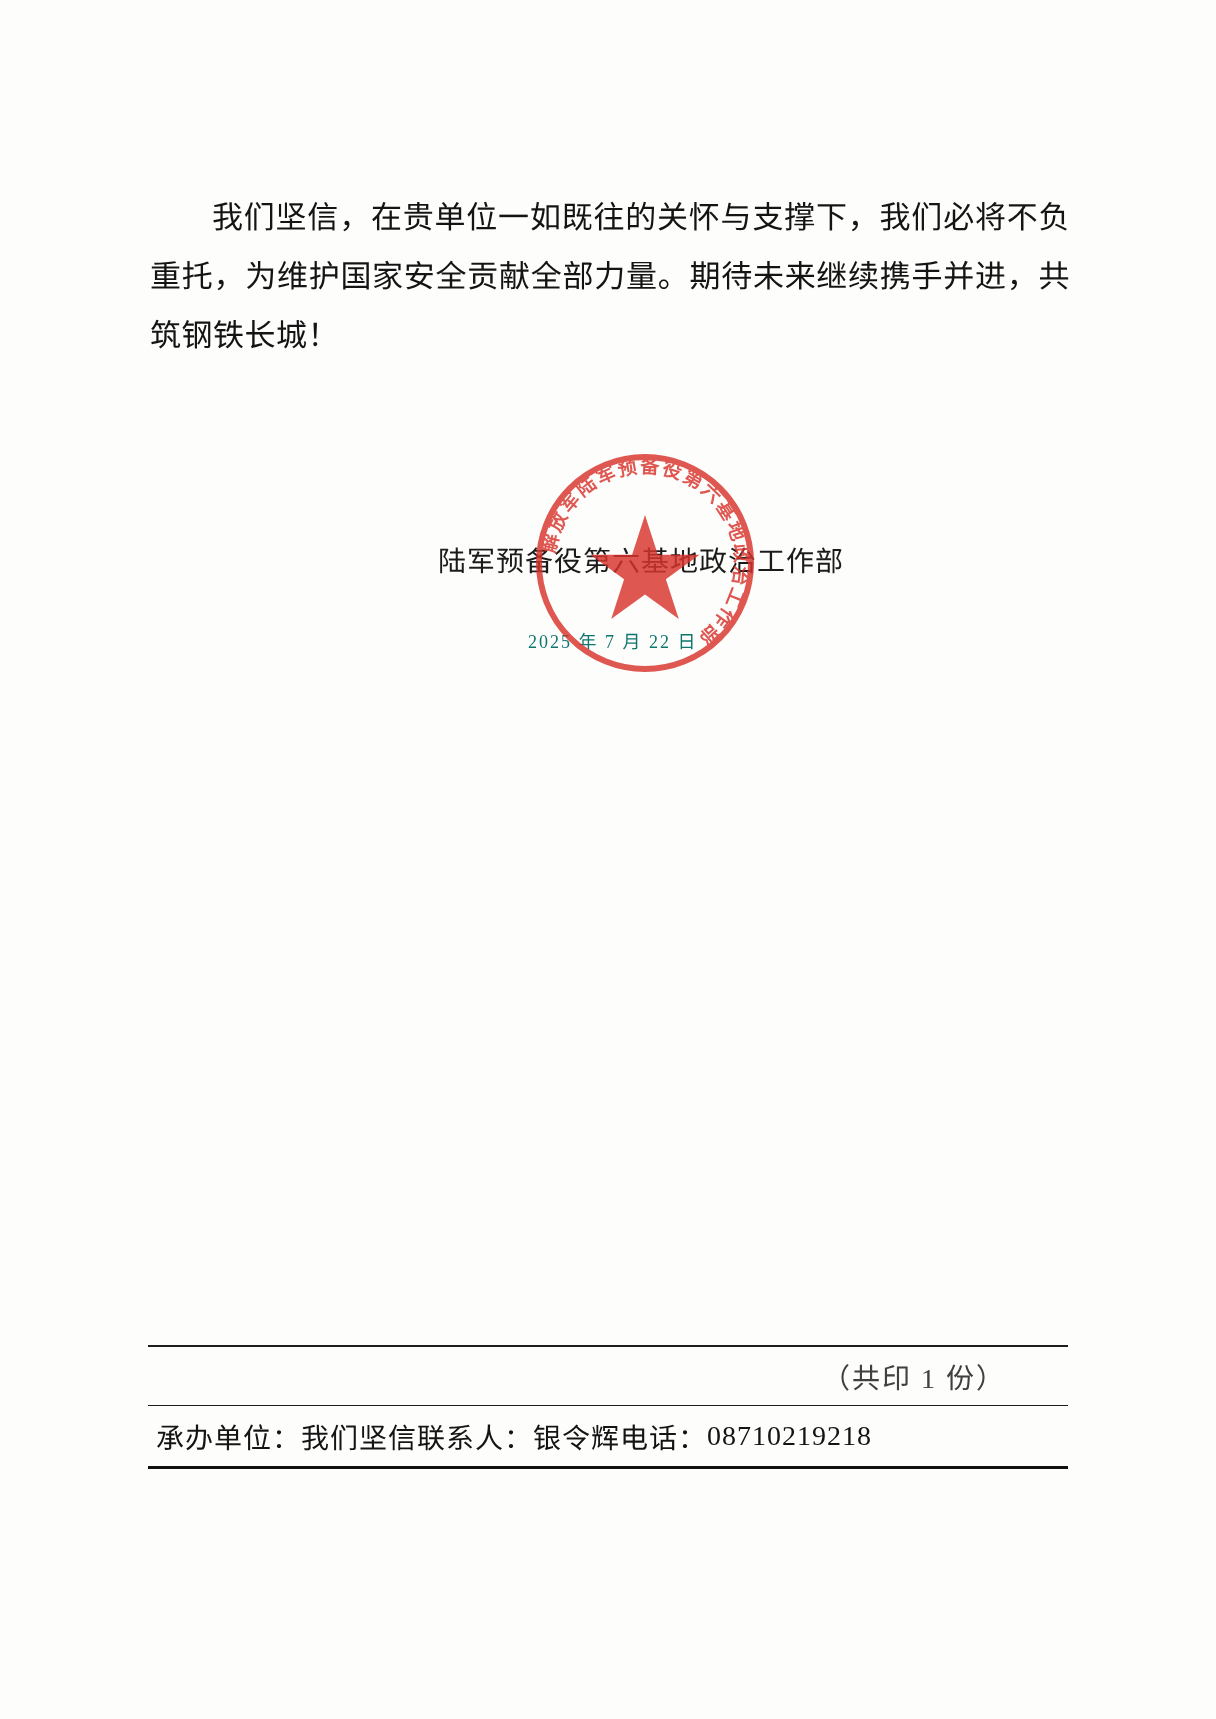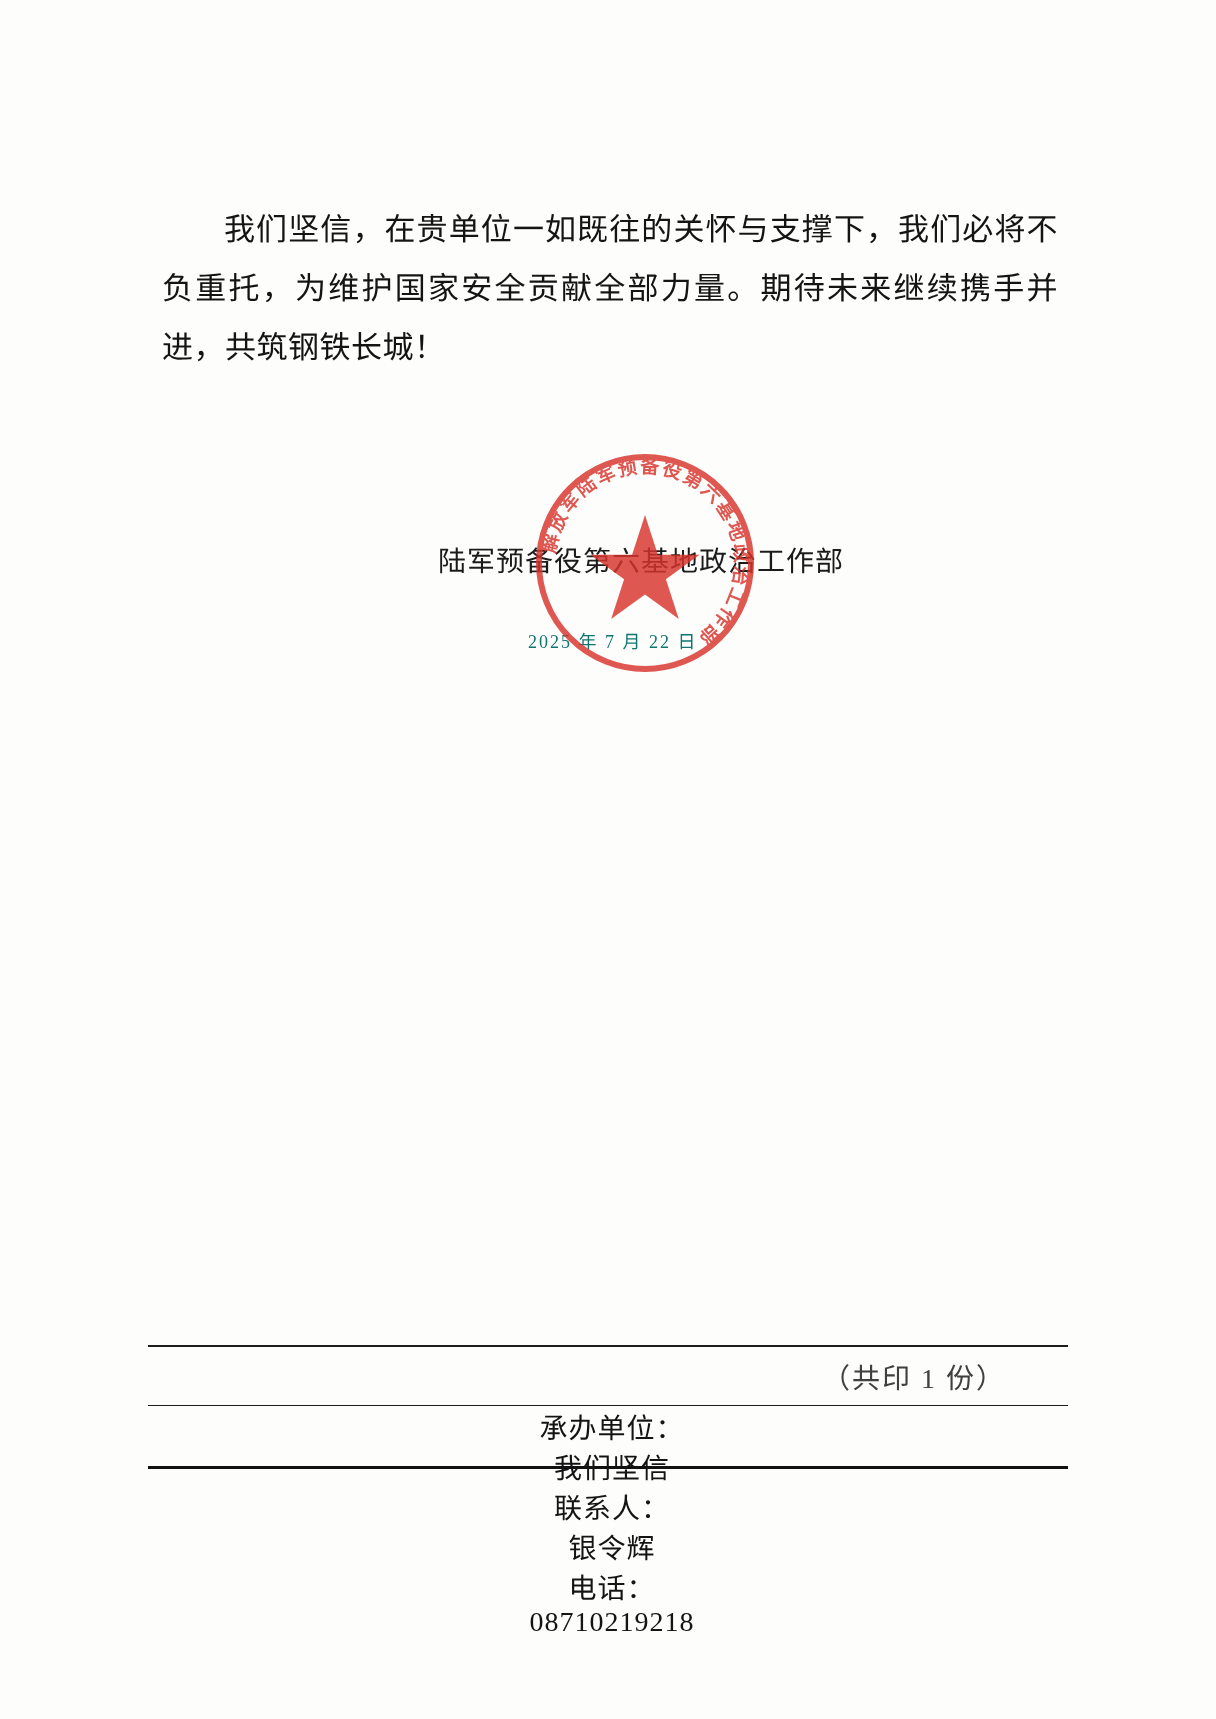--- a/index.html
+++ b/index.html
@@ -30,21 +30,21 @@
     width: 920px;
   }
 
   .para {
     font-size: 31px;
     line-height: 59px;
     letter-spacing: 0.5px;
     color: #141414;
     text-align: justify;
     text-justify: inter-ideograph;
-    margin: 12px;
+    margin: 0;
     font-family: "Liberation Serif", "DejaVu Serif", serif;
   }
   .para.indent {
     text-indent: 62px;
   }
   .para.small-indent {
     text-indent: 62px;
   }
 
   
@@ -118,21 +118,20 @@
     letter-spacing: 2px;
     color: #404040;
     white-space: nowrap;
   }
   .contact-row {
     height: 60px;
     display: flex;
     align-items: center;
     padding-left: 8px;
     box-sizing: border-box;
-    flex-direction: column;
   }
   .contact-text {
     font-size: 28px;
     letter-spacing: 1px;
     color: #141414;
     white-space: nowrap;
   }
 </style>
 </head>
 <body>

